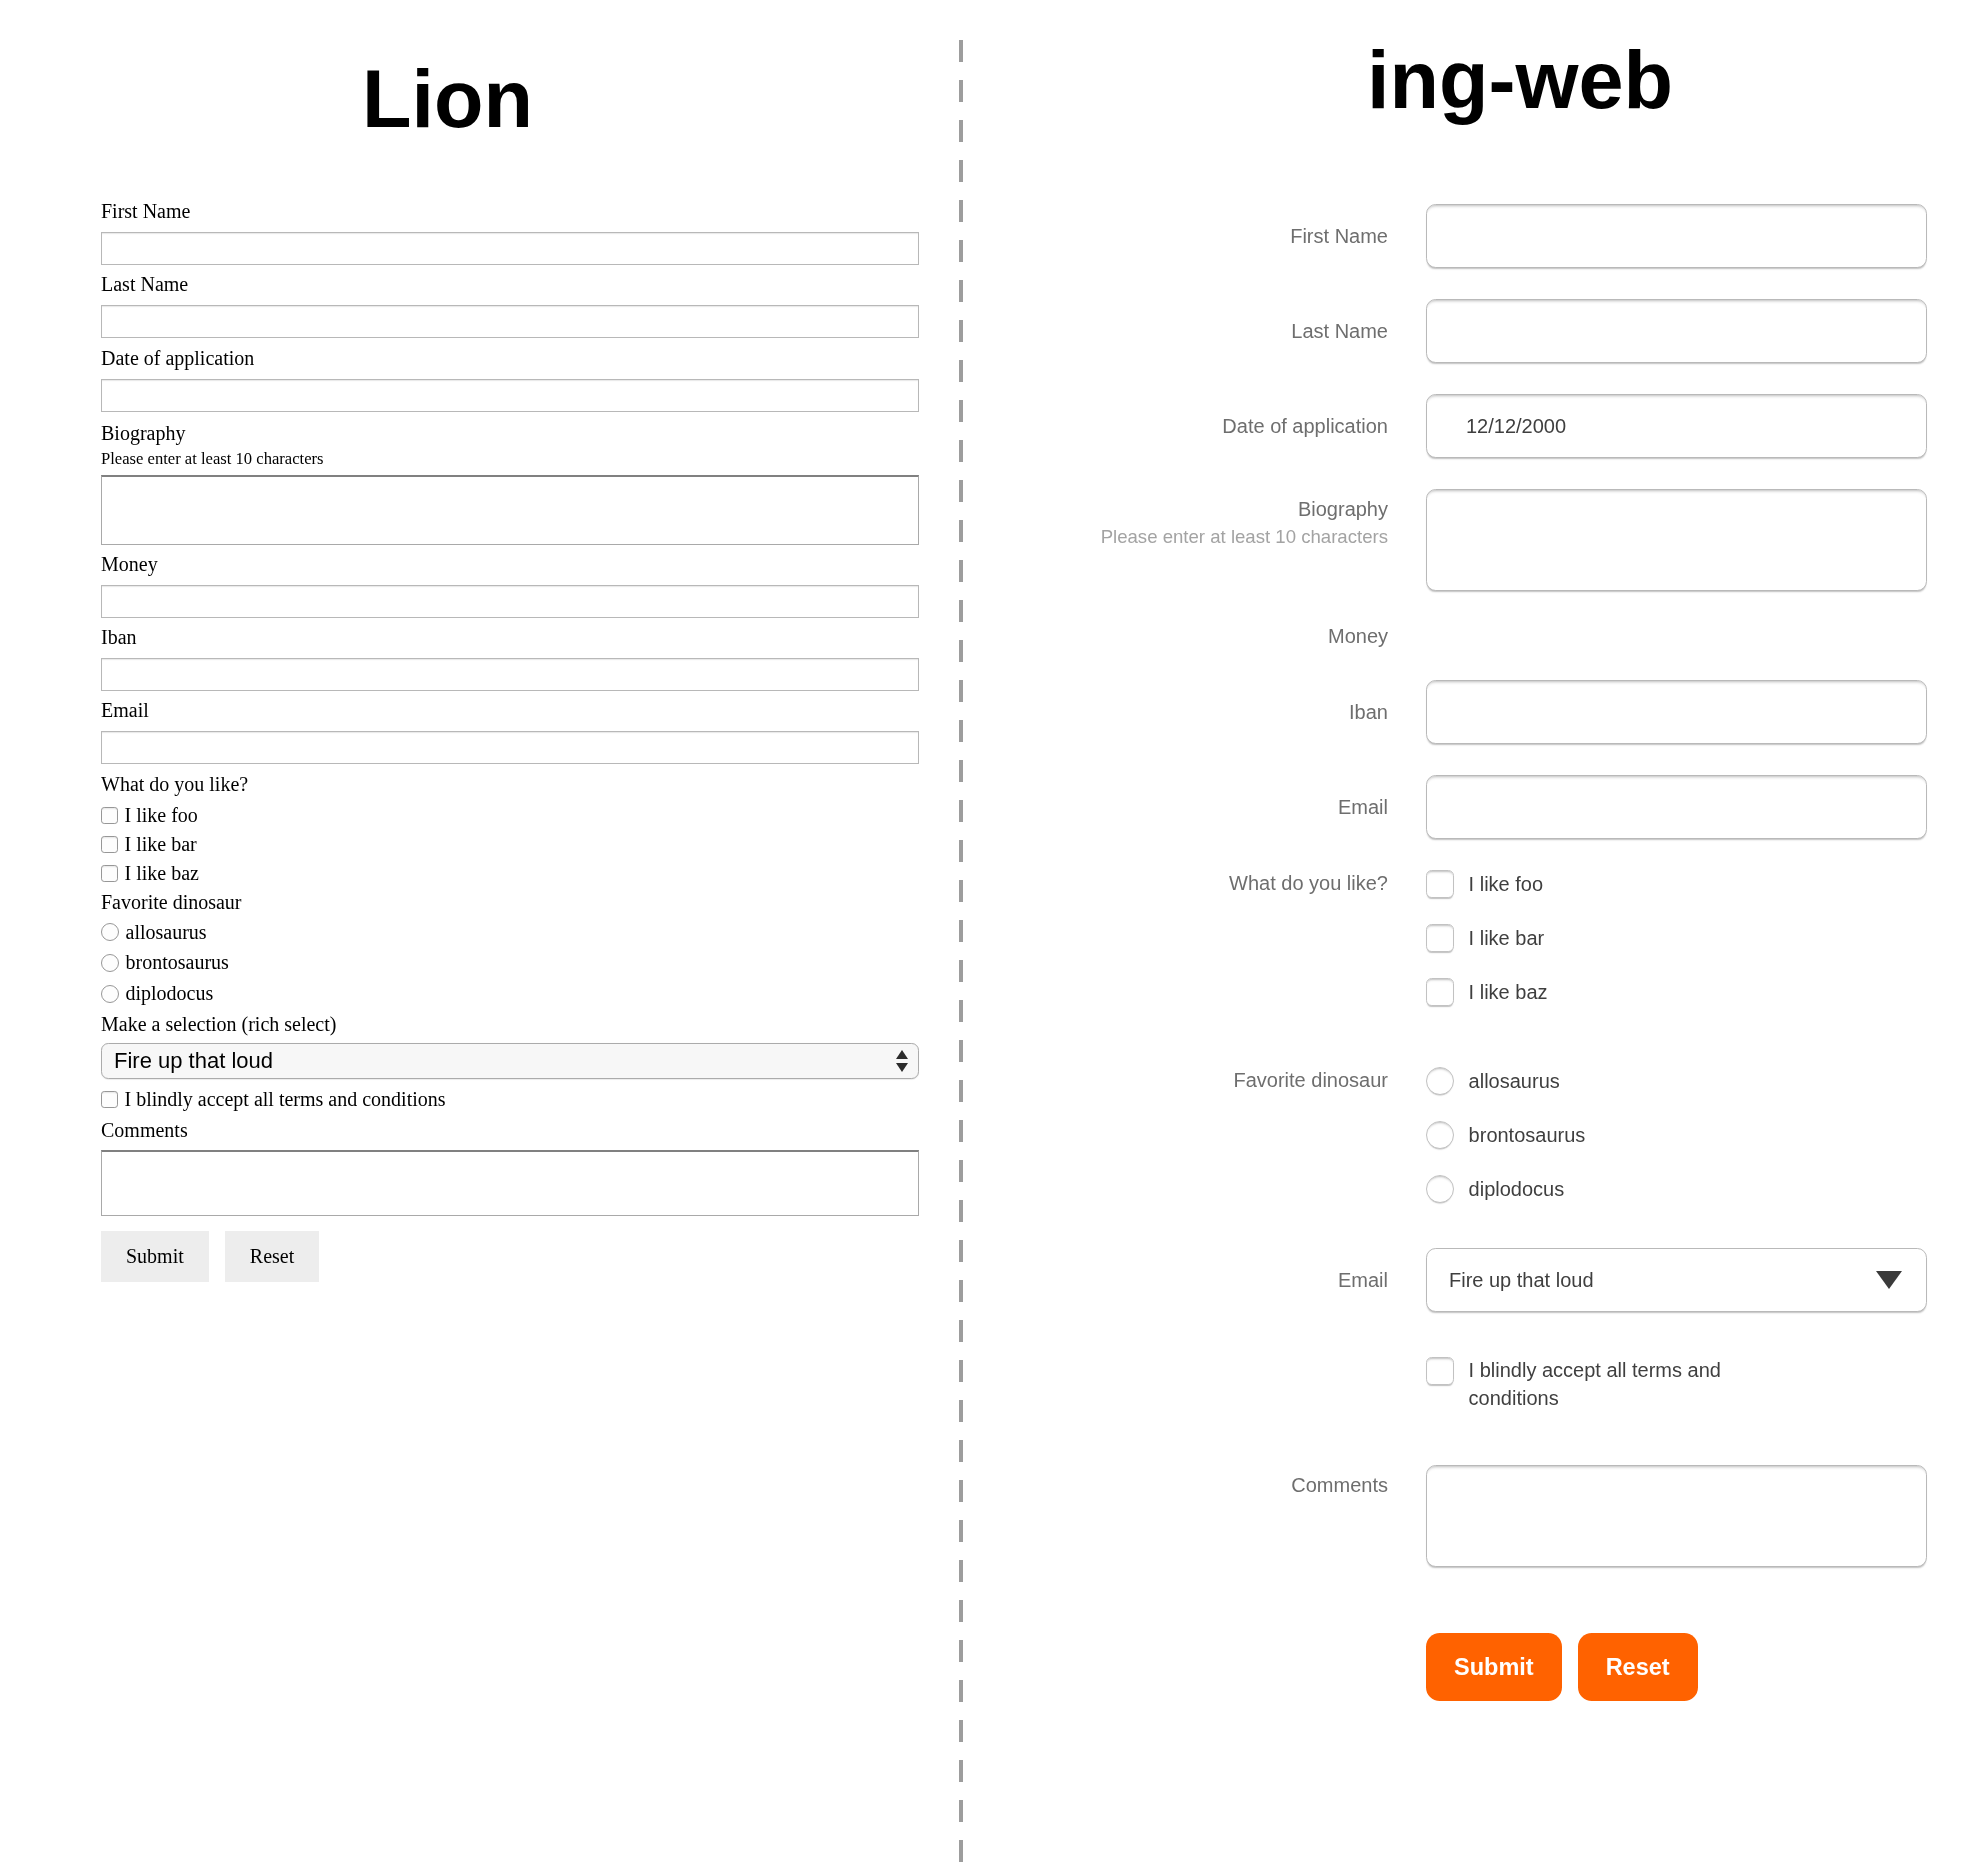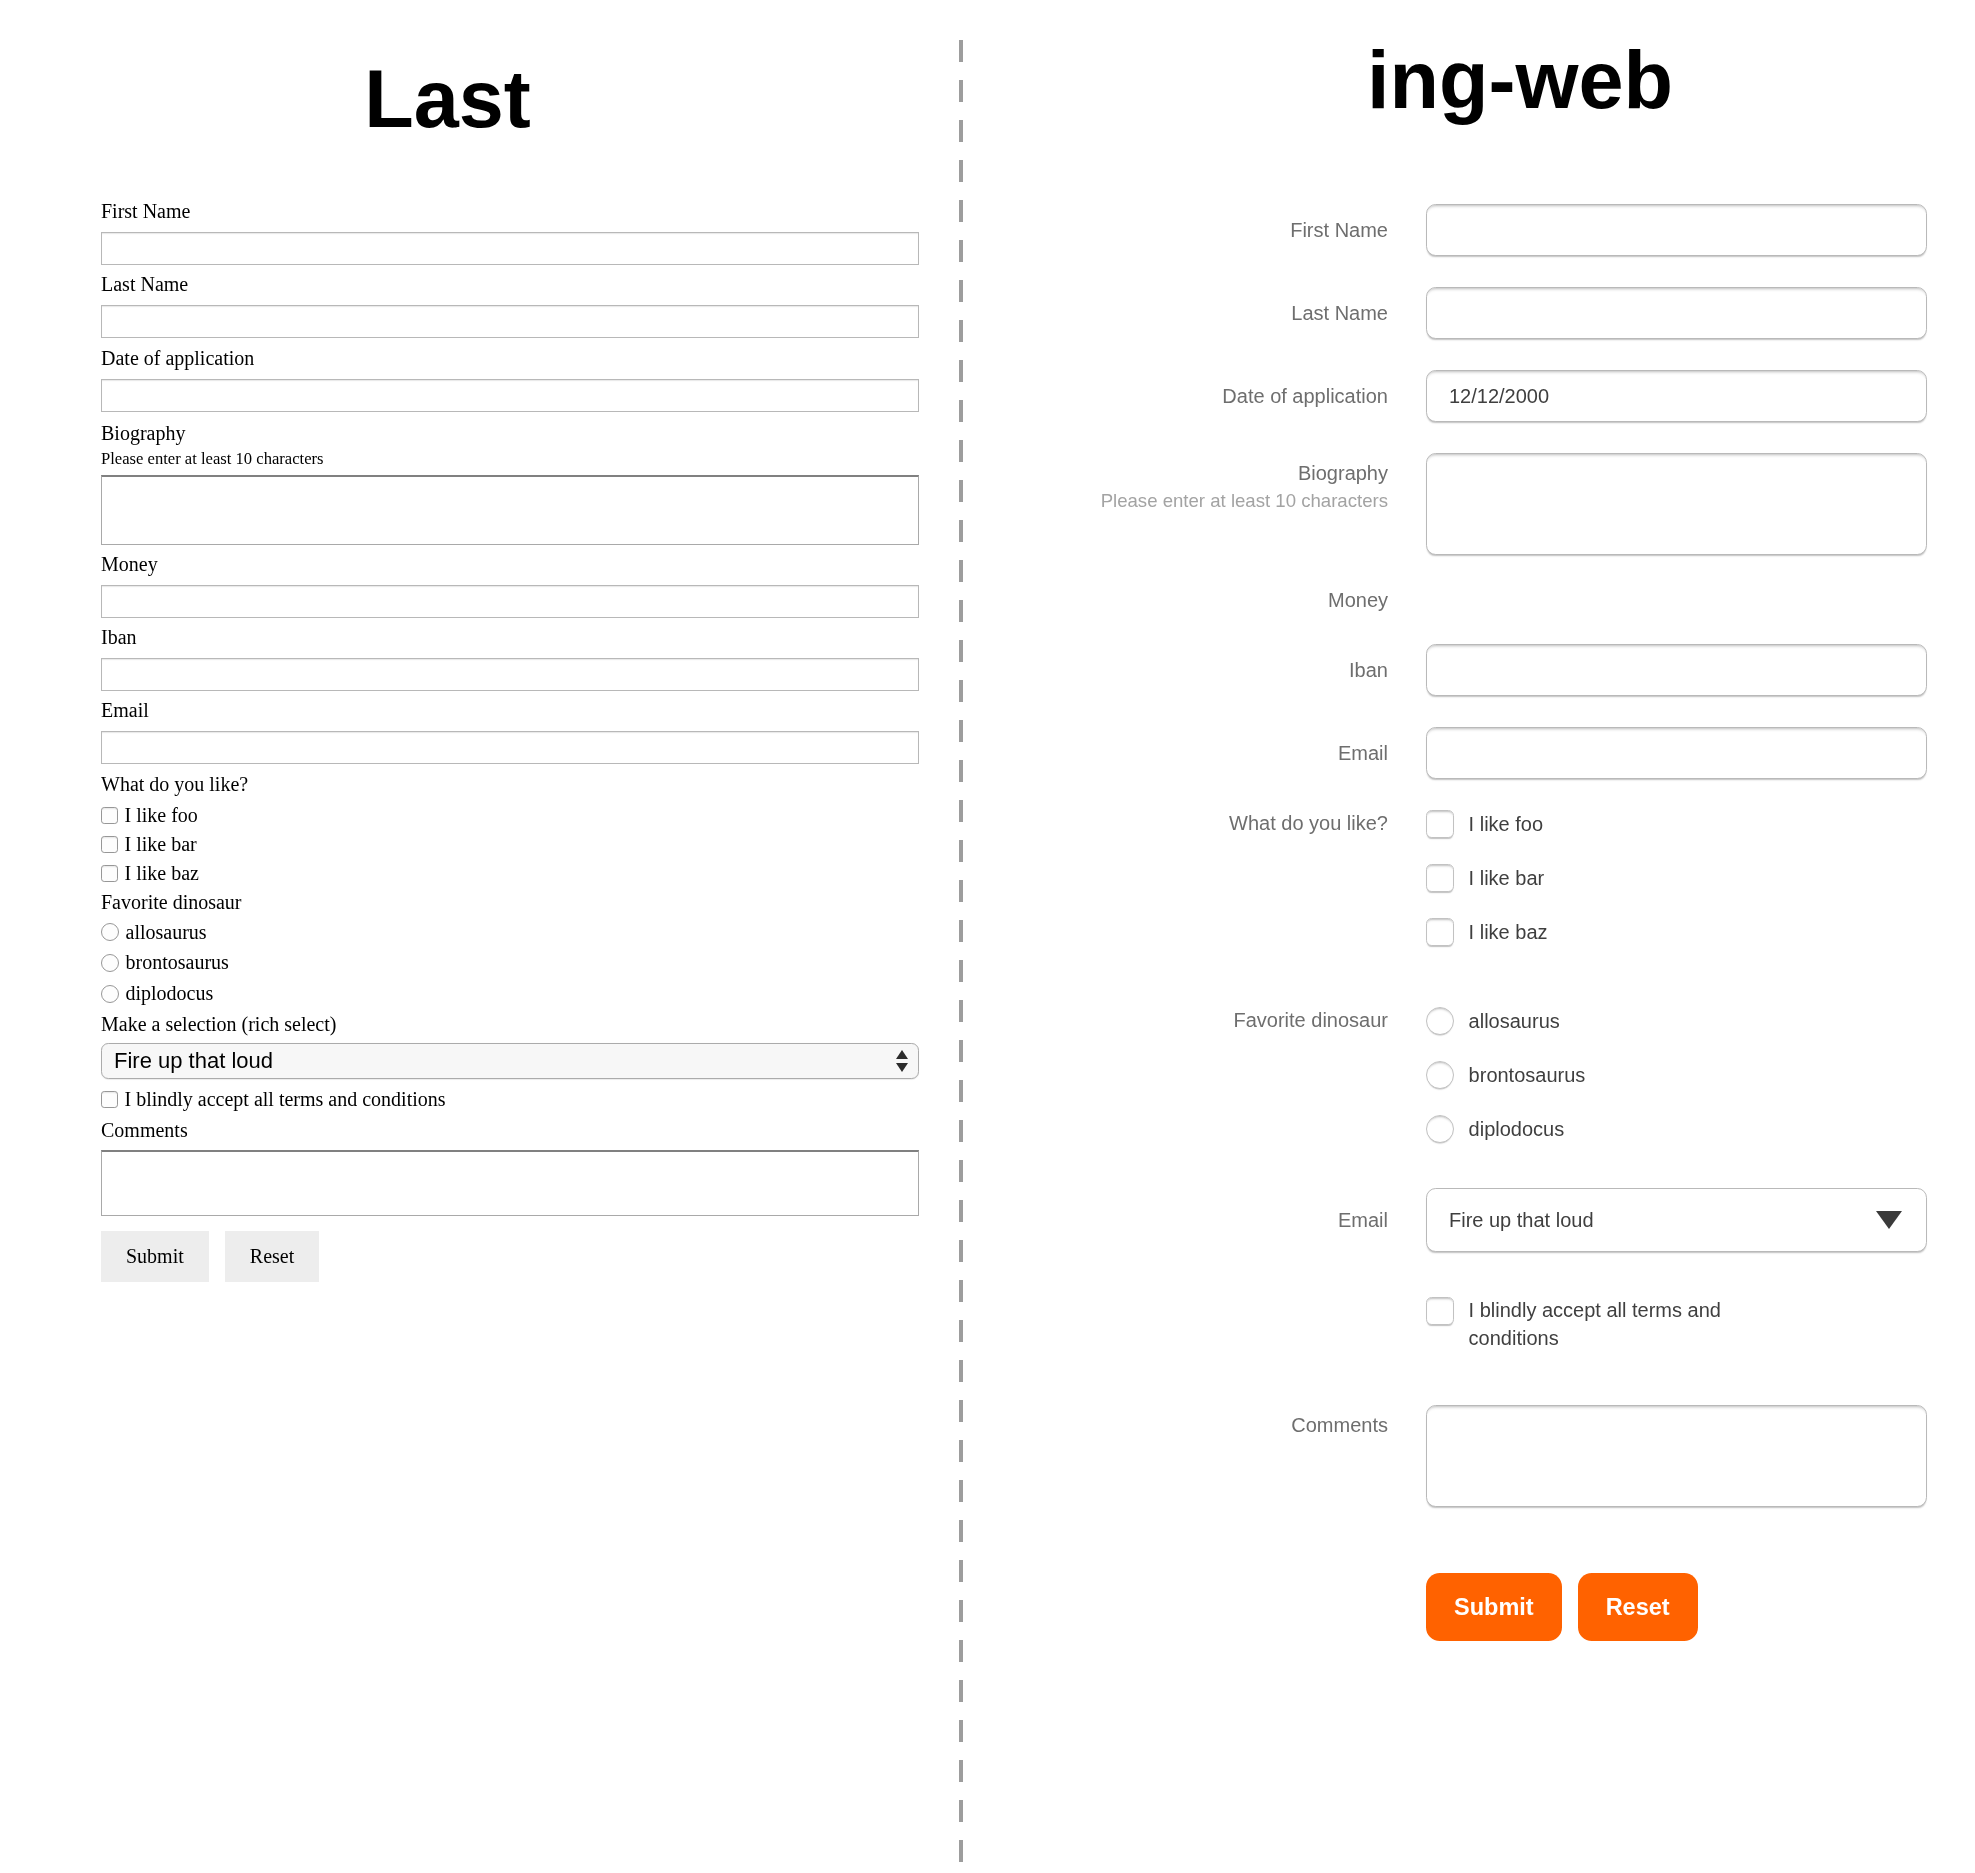--- a/index.html
+++ b/index.html
@@ -51,22 +51,22 @@
   
   .ing{position:absolute;left:1032px;top:34px;width:895px;color:#3f3f3f;}
   .ing h1{font-weight:bold;font-size:81px;margin:0 0 77px 0;text-align:center;
         text-indent:81px;color:#000;}
   .r-row{display:flex;align-items:center;margin:0 0 31px 0;}
   .r-row.top{align-items:flex-start;}
   .r-labelcol{flex:0 0 356px;text-align:right;font-size:20px;line-height:26px;color:#6e6e6e;}
   .r-labelcol .r-help{font-size:18.6px;line-height:24px;color:#a3a3a3;margin-top:2.4px;}
   .r-gap{flex:0 0 38px;}
   .r-control{flex:1 1 auto;}
-  .r-input{box-sizing:border-box;width:100%;height:52px;border:1.2px solid #b9b9b9;
-        border-radius:9.7px;background:#fff;font-size:20px;color:#3f3f3f;padding:0 22px;
+  .r-input{box-sizing:border-box;width:100%;height:64px;border:1.2px solid #b9b9b9;
+        border-radius:9.7px;background:#fff;font-size:20px;color:#3f3f3f;padding:0 39px;
         font-family:"Liberation Sans",sans-serif;
         box-shadow:inset 0 4px 3.2px -3.2px rgba(0,0,0,.30),0 2.4px 1.6px -1.6px rgba(0,0,0,.25);}
   .r-input.money{text-align:right;color:#8a8a8a;}
   .r-textarea{box-sizing:border-box;width:100%;height:102px;border:1.2px solid #b9b9b9;
         border-radius:9.7px;background:#fff;font-size:20px;color:#3f3f3f;padding:12px 22px;
         font-family:"Liberation Sans",sans-serif;resize:none;
         box-shadow:inset 0 4px 3.2px -3.2px rgba(0,0,0,.30),0 2.4px 1.6px -1.6px rgba(0,0,0,.25);}
   .r-biography-label{padding-top:7.3px;}
   .grp-margin-top{margin-top:24px;}
   .r-item-row{display:flex;align-items:center;gap:14.6px;margin:0 0 26px 0;
@@ -98,21 +98,21 @@
         cursor:pointer;}
 </style>
 </head>
 <body>
 
 <div class="page">
 
   <div class="divider"></div>
 
   <section class="lion">
-    <h1>Last</h1>
+    <h1>Lion</h1>
 
     <label class="l-label">First Name</label>
     <input class="l-input" style="">
 
     <label class="l-label">Last Name</label>
     <input class="l-input" style="">
 
     <label class="l-label">Date of application</label>
     <input class="l-input" style="margin-bottom: 9px;">
 

